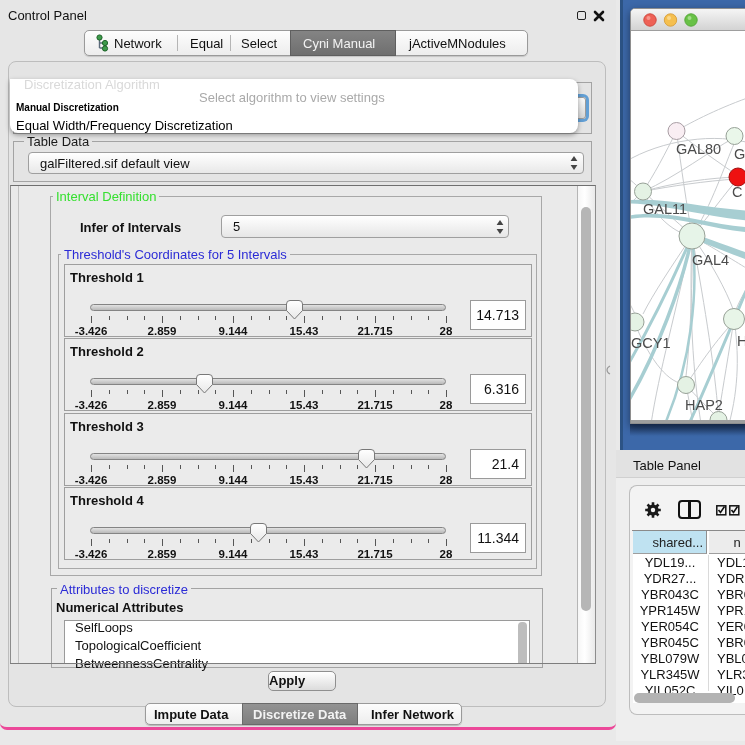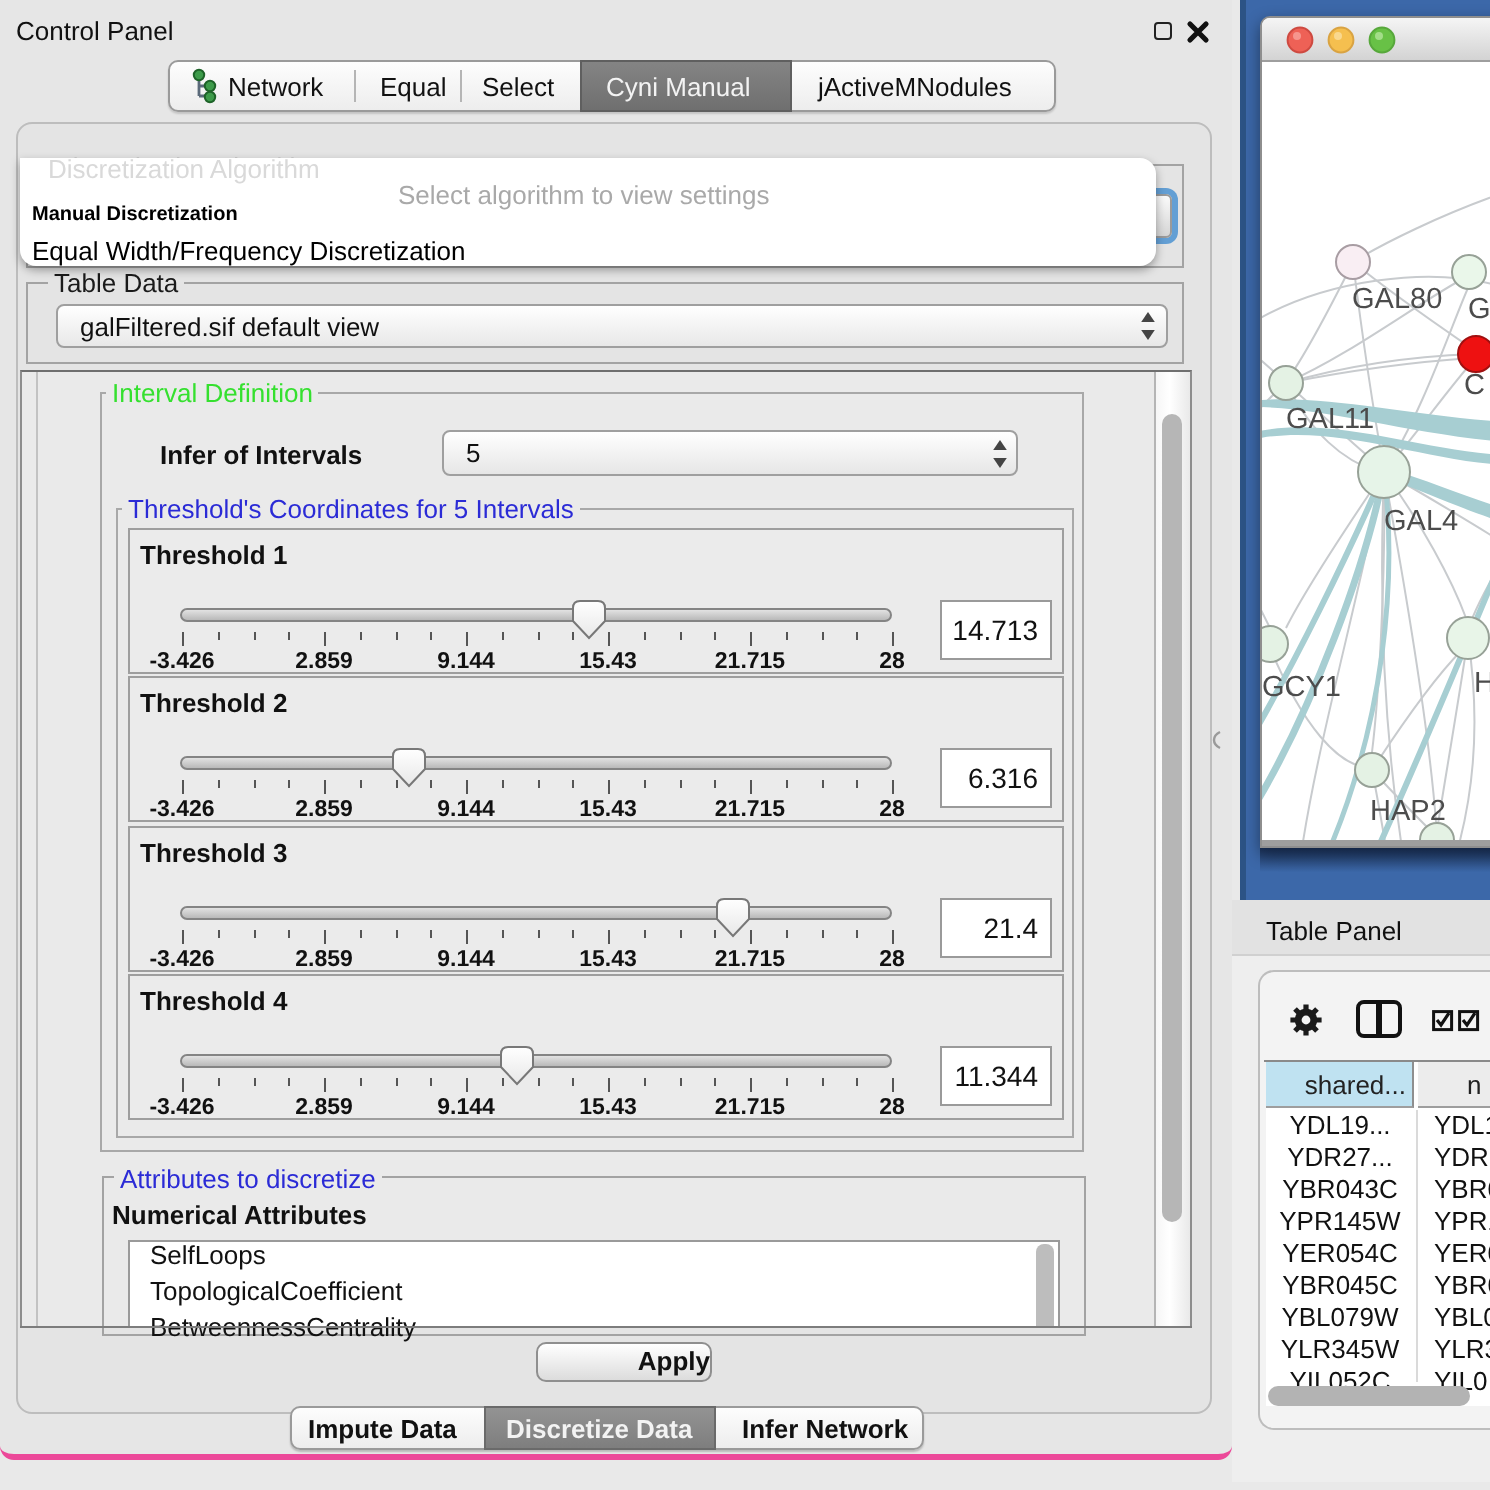--- a/index.html
+++ b/index.html
@@ -245,21 +245,21 @@
   <div class="txt" style="left:56px;top:600px;font-size:13px;font-weight:bold;color:#111;">Numerical Attributes</div>
   <div class="abs" style="left:64px;top:620px;width:466px;height:43px;background:#ffffff;border:1px solid #9a9a9a;border-bottom:none;">
     <div class="txt" style="left:10px;top:-1px;font-size:13px;color:#111;">SelfLoops</div>
     <div class="txt" style="left:10px;top:17px;font-size:13px;color:#111;">TopologicalCoefficient</div>
     <div class="txt" style="left:10px;top:35px;font-size:13px;color:#111;">BetweennessCentrality</div>
   </div>
   <div class="abs" style="left:518px;top:622px;width:9px;height:41px;background:#bdbdbd;border-radius:4px 4px 0 0;"></div>
 
   <div class="abs" style="left:10px;top:663px;width:586px;height:1px;background:#7d7d7d;"></div>
 
-  <div class="abs" style="left:268px;top:671px;width:88px;height:20px;background:linear-gradient(#ffffff,#dcdcdc);border:1px solid #8f8f8f;border-radius:5px;text-align:right;font-size:13px;font-weight:bold;color:#111;line-height:18px;">Apply</div>
+  <div class="abs" style="left:268px;top:671px;width:68px;height:20px;background:linear-gradient(#ffffff,#dcdcdc);border:1px solid #8f8f8f;border-radius:5px;text-align:left;font-size:13px;font-weight:bold;color:#111;line-height:18px;">Apply</div>
 
   <div class="abs" style="left:145px;top:703px;width:317px;height:22px;background:linear-gradient(#fdfdfd,#ededed);border:1px solid #9a9a9a;border-radius:5px;box-shadow:0 1px 1px rgba(0,0,0,0.2);"></div>
   <div class="txt" style="left:154px;top:707px;font-size:13px;font-weight:bold;color:#111;">Impute Data</div>
   <div class="abs" style="left:242px;top:703px;width:116px;height:22px;background:linear-gradient(#939393,#7e7e7e);border:1px solid #6a6a6a;"></div>
   <div class="txt" style="left:253px;top:707px;font-size:13px;font-weight:bold;color:#f3f3f3;">Discretize Data</div>
   <div class="txt" style="left:371px;top:707px;font-size:13px;font-weight:bold;color:#111;">Infer Network</div>
 
   <div class="abs" style="left:10px;top:79px;width:568px;height:54px;background:#ffffff;border-radius:0 8px 8px 8px;box-shadow:0 2px 5px rgba(0,0,0,0.35);"></div>
   <div class="txt" style="left:24px;top:77px;font-size:13px;color:#d9d9d9;">Discretization Algorithm</div>
   <div class="txt" style="left:199px;top:90px;font-size:13px;color:#a9a9a9;">Select algorithm to view settings</div>

